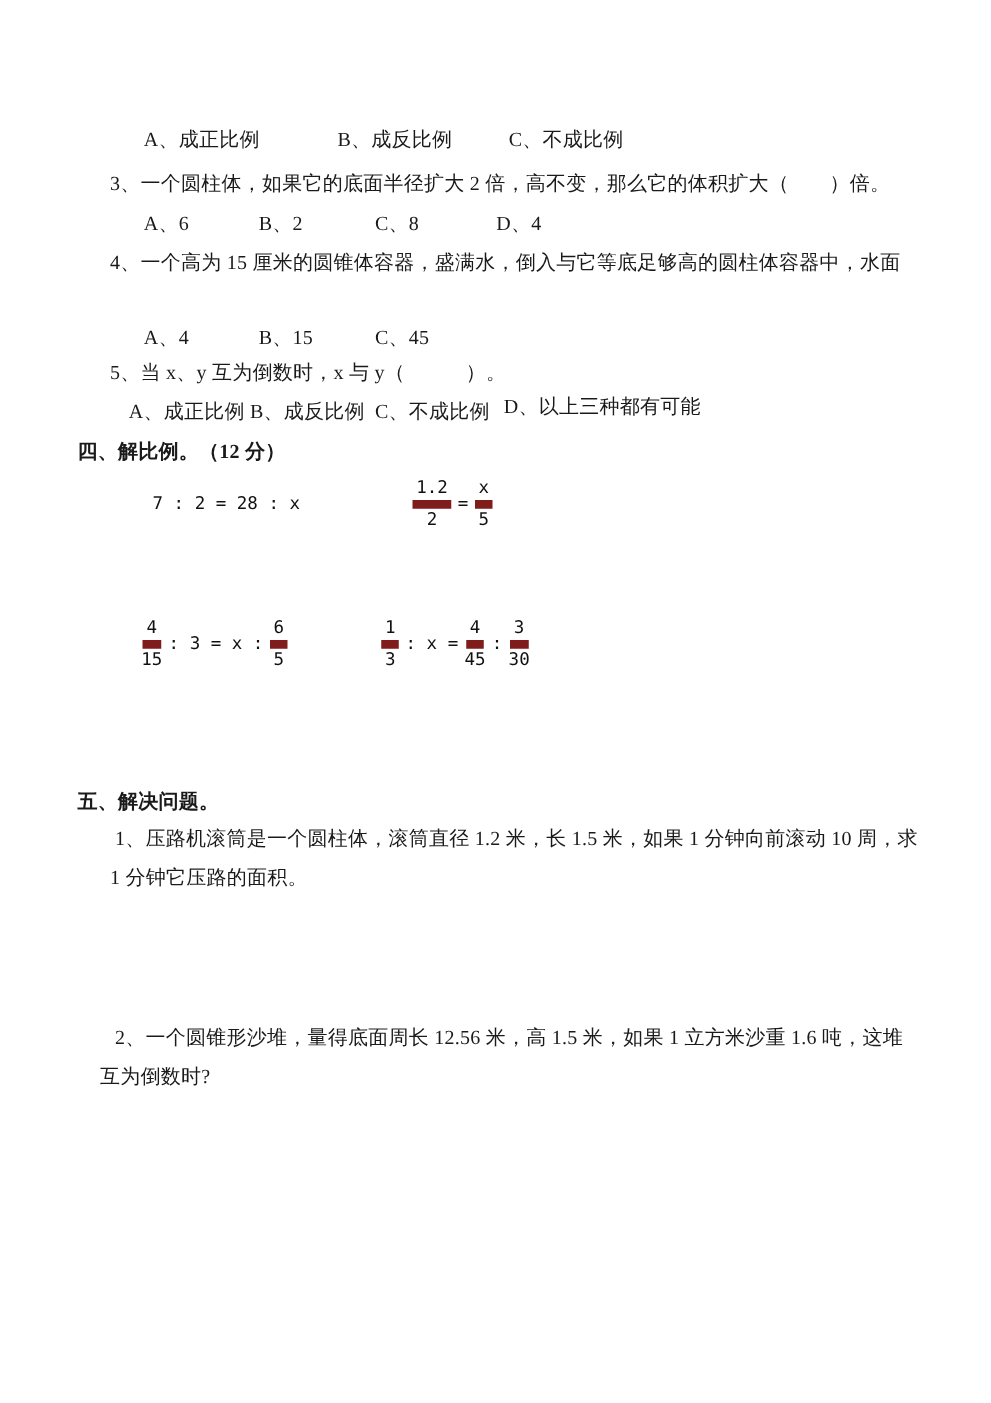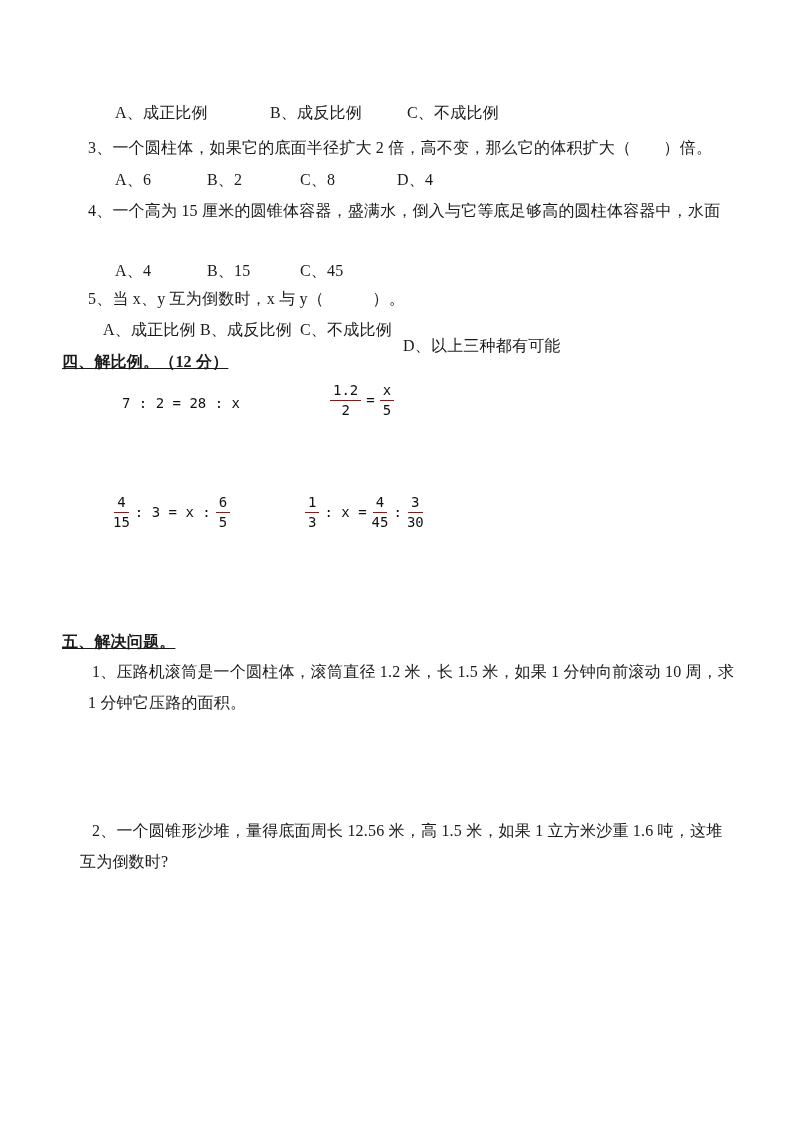--- a/index.html
+++ b/index.html
@@ -13,21 +13,21 @@
     overflow: hidden;
     padding-left: 29px;
   }
   .line {
     position: absolute;
     white-space: pre;
     font-size: 16px;
     line-height: 20px;
     letter-spacing: 0.2px;
   }
-  .bold { font-weight: bold; text-decoration: underline; }
+  .bold { font-weight: bold; }
   .eqline {
     position: absolute;
     white-space: pre;
     font-family: "DejaVu Sans Mono", monospace;
     font-size: 14px;
     line-height: 15px;
     color: #111111;
   }
   .eq {
     position: absolute;
@@ -38,21 +38,21 @@
     color: #111111;
   }
   .frac {
     display: inline-flex;
     flex-direction: column;
     align-items: center;
     line-height: 1.05;
   }
   .frac .num {
     display: block;
-    border-bottom: 1px solid #7f1d1d;
+    border-bottom: 7px solid #7f1d1d;
     padding: 0 3px 2px 3px;
     text-align: center;
   }
   .frac .den {
     display: block;
     padding-top: 2px;
     text-align: center;
   }
   .mid { white-space: pre; margin: 0 5px; }
 </style>
@@ -73,21 +73,21 @@
 
   <span class="line" style="left:88px; top:201px">4、一个高为 15 厘米的圆锥体容器，盛满水，倒入与它等底足够高的圆柱体容器中，水面</span>
   <span class="line" style="left:115px; top:261px">A、4</span>
   <span class="line" style="left:207px; top:261px">B、15</span>
   <span class="line" style="left:300px; top:261px">C、45</span>
 
   <span class="line" style="left:88px; top:289px">5、当 x、y 互为倒数时，x 与 y（　　　）。</span>
   <span class="line" style="left:103px; top:320px">A、成正比例</span>
   <span class="line" style="left:200px; top:320px">B、成反比例</span>
   <span class="line" style="left:300px; top:320px">C、不成比例</span>
-  <span class="line" style="left:403px; top:336px">D、以上三种都有可能</span>
+  <span class="line" style="left:403px; top:316px">D、以上三种都有可能</span>
 
   <span class="line bold" style="left:62px; top:352px">四、解比例。（12 分）</span>
 
   <span class="eqline" style="left:122px; top:396px">7 : 2 = 28 : x</span>
 
   <div class="eq" style="left:330px; top:383px">
     <span class="frac">
       <span class="num">1.2</span>
       <span class="den">2</span>
     </span>

